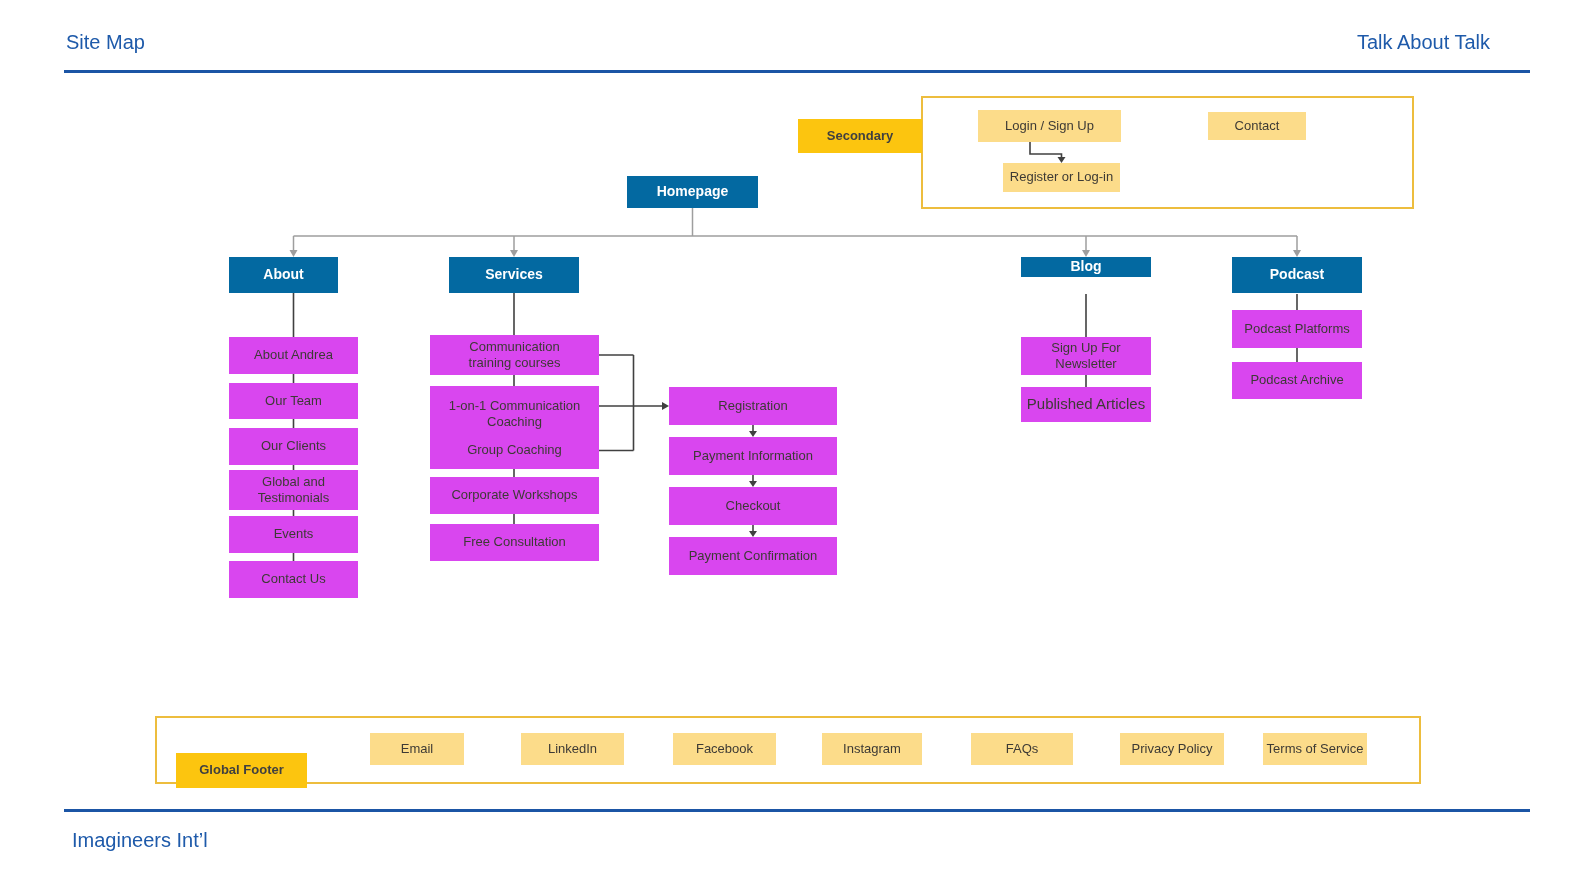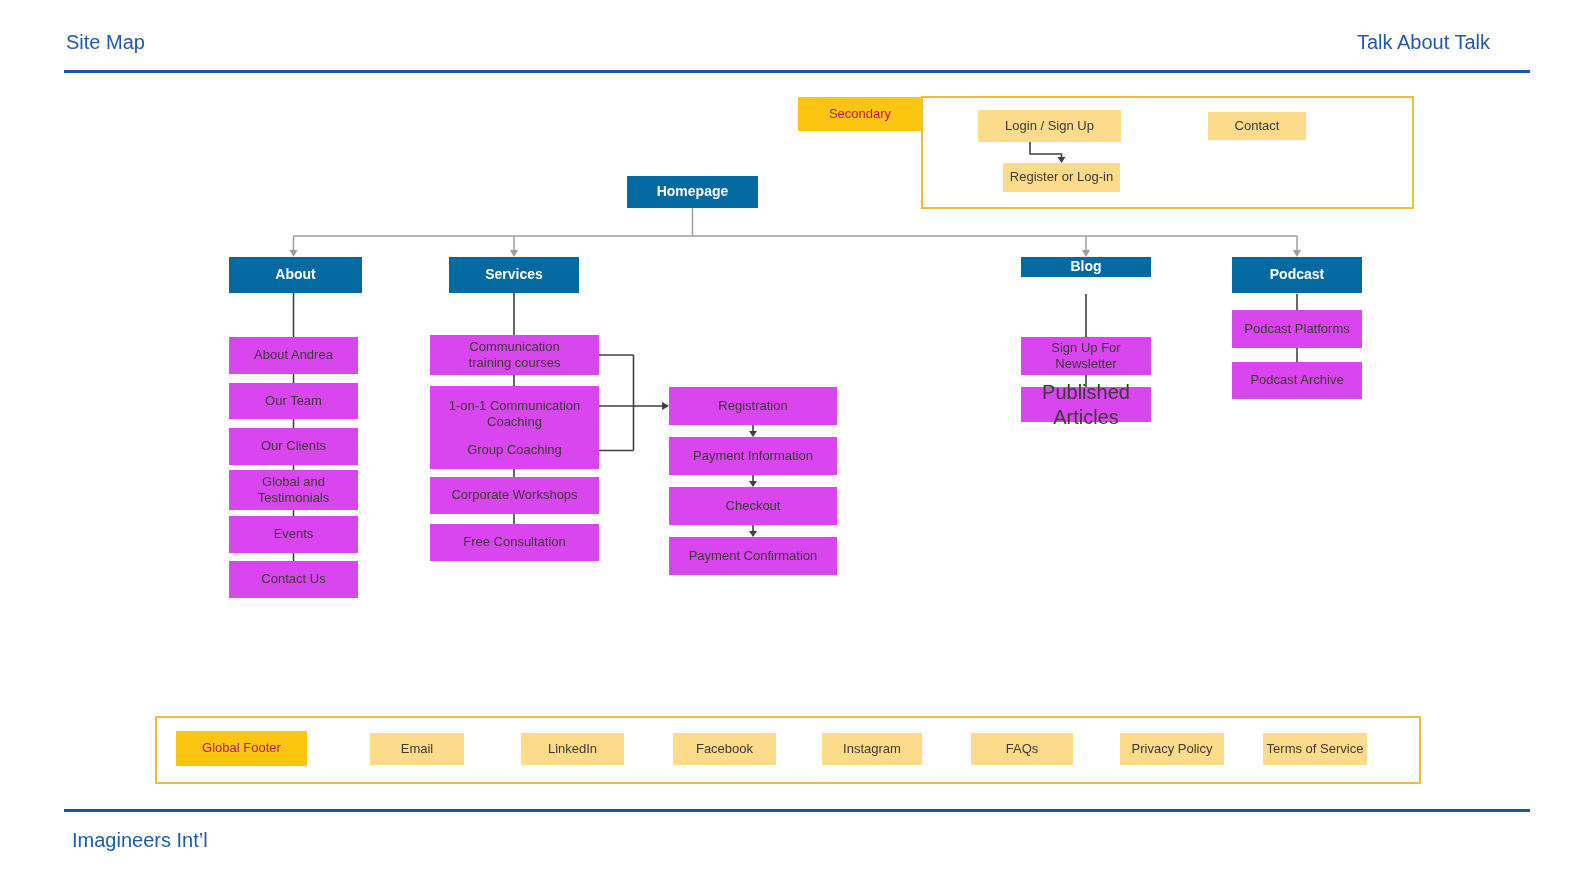--- a/index.html
+++ b/index.html
@@ -9,25 +9,25 @@
   }
   .abs{position:absolute;box-sizing:border-box;}
   .title{font-size:20px;color:#1e5aaa;}
   .rule{height:3px;background:#1b55a5;}
   .node{
     display:flex;align-items:center;justify-content:center;text-align:center;
     font-size:13px;color:#3d3a35;line-height:1.25;white-space:pre-line;z-index:2;
   }
   .navy{background:#0369a1;color:#ffffff;font-weight:bold;font-size:14px;}
   .gold{background:#d946ef;}
-  .goldbold{background:#fcc50f;color:#be185d;font-weight:normal;}
+  .goldbold{background:#fcc50f;color:#404040;font-weight:bold;margin-top:22px;}
   .lightyellow{background:#fcdc8a;}
   .frame{border:2px solid #edbd3e;background:transparent;z-index:1;}
   .connector-layer{position:absolute;left:0;top:0;z-index:0;}
-  .bigtext{font-size:20px;}
+  .bigtext{font-size:15px;}
 </style>
 </head>
 <body>
 
 <div class="page">
 
   <svg class="connector-layer" width="1594" height="894" viewBox="0 0 1594 894">
 
     <g stroke="#9e9e9e" stroke-width="1.5" fill="none">
       <path d="M692.5,208 V236"></path>
@@ -75,21 +75,21 @@
   <div class="abs rule" style="left:64px;top:70px;width:1466px;"></div>
 
   <div class="abs frame" style="left:921px;top:96px;width:493px;height:113px;"></div>
   <div class="abs node goldbold" style="left:798px;top:97px;width:124px;height:34px;">Secondary</div>
   <div class="abs node lightyellow" style="left:978px;top:110px;width:143px;height:32px;">Login / Sign Up</div>
   <div class="abs node lightyellow" style="left:1208px;top:112px;width:98px;height:28px;">Contact</div>
   <div class="abs node lightyellow" style="left:1003px;top:163px;width:117px;height:29px;">Register or Log-in</div>
 
   <div class="abs node navy" style="left:627px;top:176px;width:131px;height:32px;">Homepage</div>
 
-  <div class="abs node navy" style="left:229px;top:257px;width:133px;height:36px;">About</div>
+  <div class="abs node navy" style="left:229px;top:257px;width:109px;height:36px;">About</div>
   <div class="abs node navy" style="left:449px;top:257px;width:130px;height:36px;">Services</div>
   <div class="abs node navy" style="left:1021px;top:257px;width:130px;height:20px;">Blog</div>
   <div class="abs node navy" style="left:1232px;top:257px;width:130px;height:36px;">Podcast</div>
 
   <div class="abs node gold" style="left:229px;top:337px;width:129px;height:37px;">About Andrea</div>
   <div class="abs node gold" style="left:229px;top:383px;width:129px;height:36px;">Our Team</div>
   <div class="abs node gold" style="left:229px;top:428px;width:129px;height:37px;">Our Clients</div>
   <div class="abs node gold" style="left:229px;top:470px;width:129px;height:40px;">Global and
 Testimonials</div>
   <div class="abs node gold" style="left:229px;top:516px;width:129px;height:37px;">Events</div>

